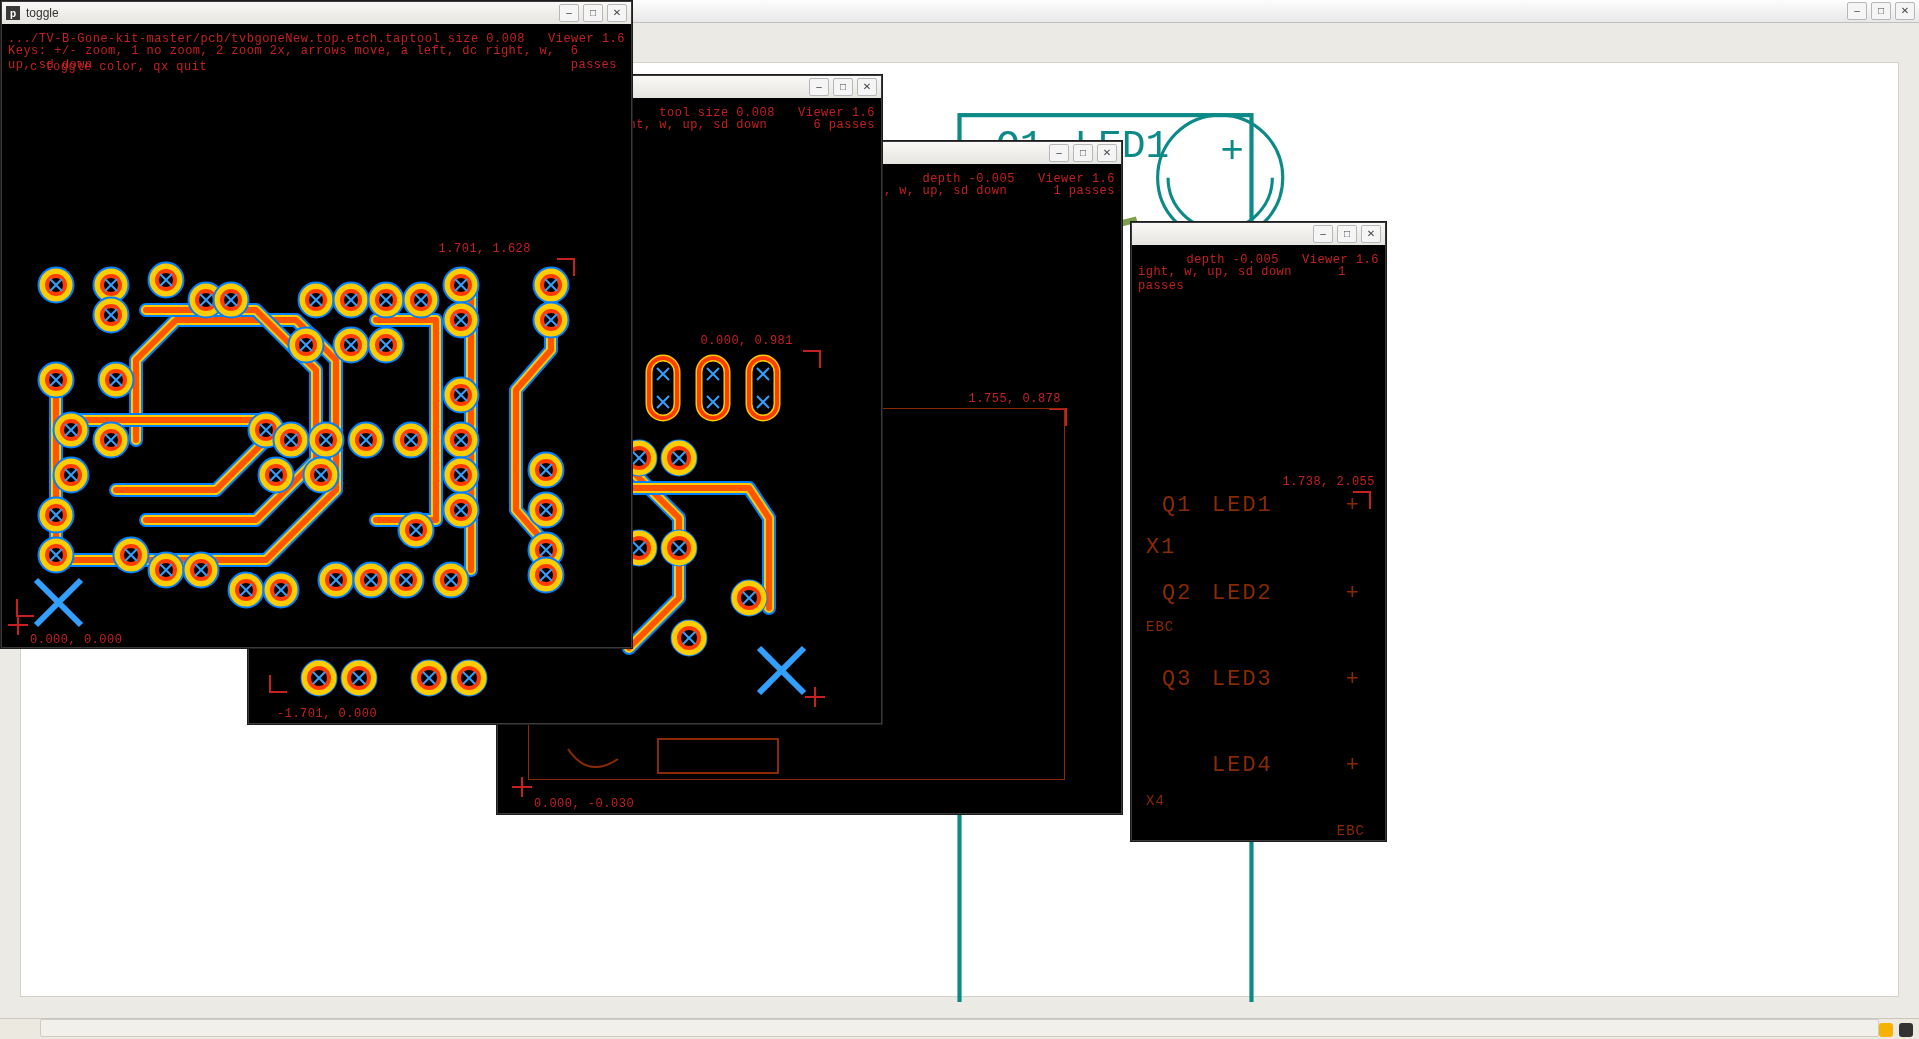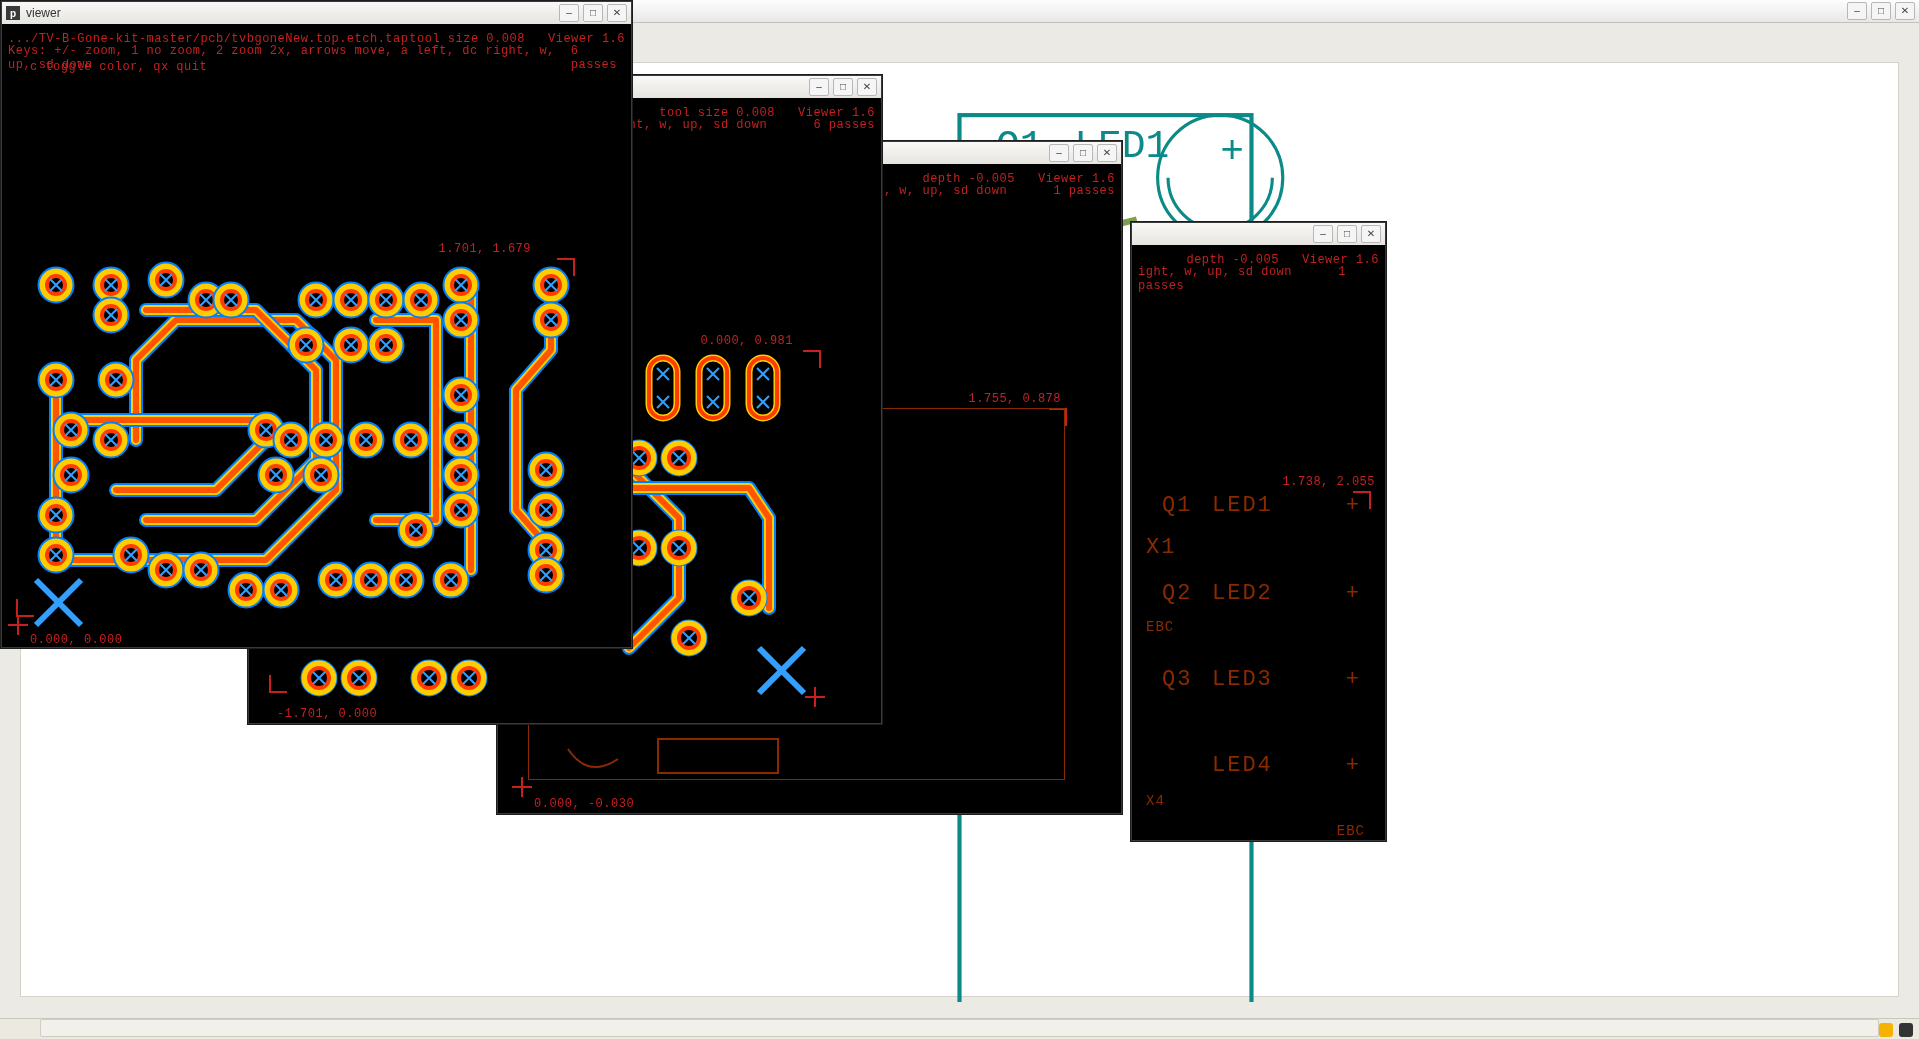--- a/index.html
+++ b/index.html
@@ -303,40 +303,40 @@
 
       <div class="origin-cross" style="bottom:16px;right:56px;"></div>
       <div class="bracket bl" style="bottom:30px;left:20px"></div>
       <div class="v-coord" style="bottom:2px;left:28px">-1.701, 0.000</div>
     </div>
   </div>
 
   <div class="viewer" style="left:1px;top:1px;width:629px;height:645px">
     <div class="v-titlebar">
       <span class="icon">p</span>
-      <span>viewer</span>
+      <span>toggle</span>
       <div class="ctl">
         <div class="win-btn">–</div>
         <div class="win-btn">□</div>
         <div class="win-btn">✕</div>
       </div>
     </div>
     <div class="v-body">
       <div class="v-info line1">
         <span>.../TV-B-Gone-kit-master/pcb/tvbgoneNew.top.etch.tap</span>
         <span><span>tool size 0.008</span>&nbsp;&nbsp;&nbsp;<span>Viewer 1.6</span></span>
       </div>
       <div class="v-info line2">
         <span>Keys: +/- zoom, 1 no zoom, 2 zoom 2x, arrows move, a left, dc right, w, up, sd down</span>
         <span>6 passes</span>
       </div>
       <div class="v-info line3">
         <span style="margin-left:22px">c toggle color, qx quit</span>
       </div>
-      <div class="v-coord" style="top:218px;right:100px">1.701, 1.679</div>
+      <div class="v-coord" style="top:218px;right:100px">1.701, 1.628</div>
       <div class="bracket tr" style="top:234px;right:56px"></div>
 
       <svg class="pcb-svg" style="left:14px;top:236px;width:600px;height:370px" viewBox="0 0 600 370">
 
         <g>
           <path class="trace-outer" d="M40 120 L40 300 L120 300 L250 300 L320 230 L320 100 L280 60 L160 60 L120 100 L120 180"></path>
           <path class="trace-mid" d="M40 120 L40 300 L120 300 L250 300 L320 230 L320 100 L280 60 L160 60 L120 100 L120 180"></path>
           <path class="trace-in" d="M40 120 L40 300 L120 300 L250 300 L320 230 L320 100 L280 60 L160 60 L120 100 L120 180"></path>
 
           <path class="trace-outer" d="M130 50 L240 50 L300 110 L300 200 L240 260 L130 260"></path>

